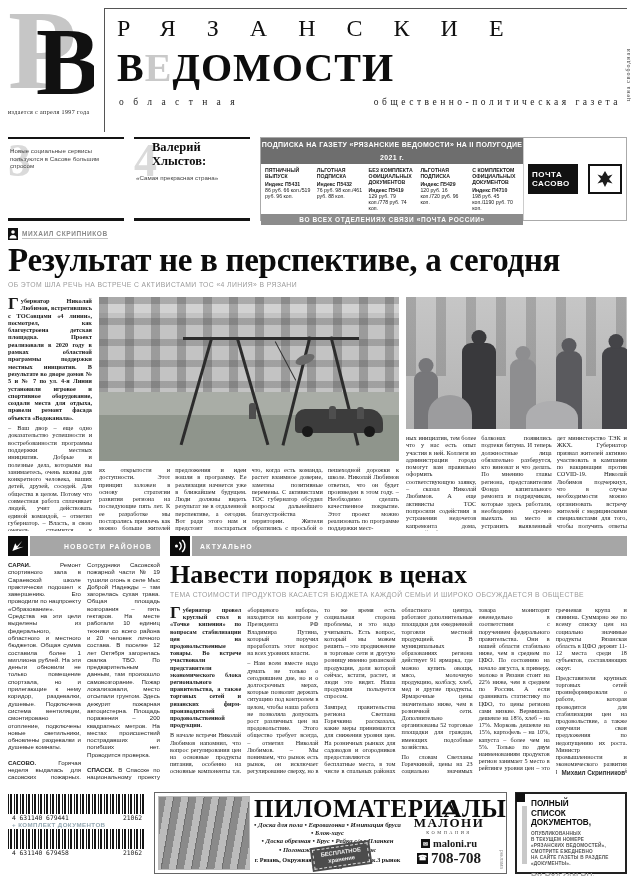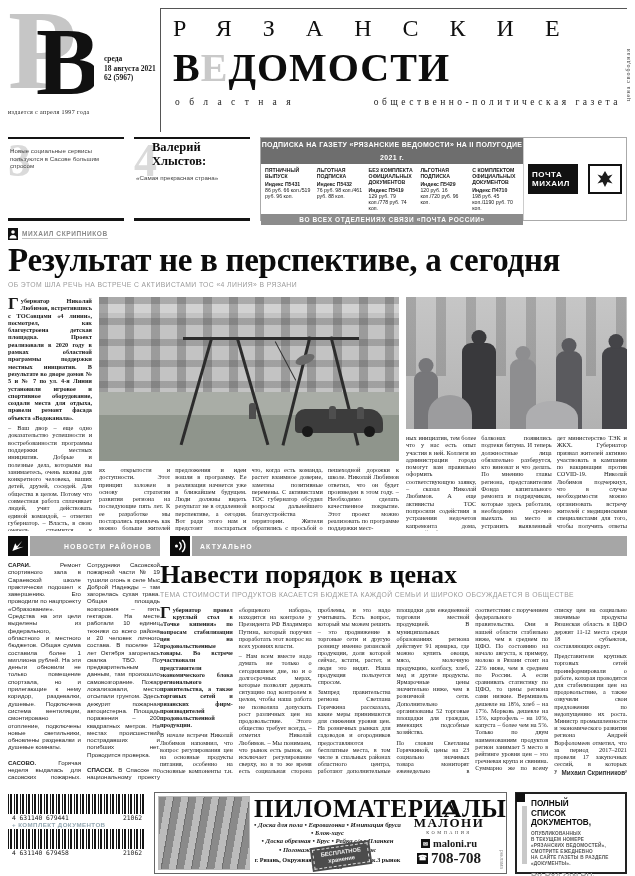--- a/index.html
+++ b/index.html
@@ -98,21 +98,21 @@
   .secrow{display:flex;gap:10px;margin-top:5px}
   .sec-left{width:152px;display:flex}
   .sec-right{flex:1;display:flex}
   .icon-box{width:20px;height:20px;background:#0d0d0d;display:flex;align-items:center;justify-content:center;flex:none}
   .gbar{flex:1;background:#a6a6a6;display:flex;align-items:center;color:#fff;
         font:bold 6.8px "Liberation Sans",sans-serif;letter-spacing:1.2px;margin-left:2px}
   .gbar.end{justify-content:flex-end;padding-right:8px}
   .gbar.start{padding-left:8px}
 
   
-  .bottom{display:flex;margin-top:5px;height:222px}
+  .bottom{display:flex;gap:10px;margin-top:5px;height:222px}
   .dnews{width:152px;height:100%;column-count:2;column-gap:6px;column-fill:auto;overflow:hidden;
          font:6.1px/7.3px "Liberation Sans",sans-serif;text-align:justify;color:#222}
   .ditem{margin-bottom:8px}
   .dplace{font-weight:bold}
   .actual{flex:1;min-width:0}
   h2{font-size:26px;line-height:27px;margin:0 0 3px 0;color:#0c0c0c}
   .pbody{margin-top:8px;height:170px;column-count:6;column-gap:6px;column-fill:auto;overflow:hidden;
          font-size:6.2px;line-height:7.2px;text-align:justify;position:relative}
   .pbody p{margin:0 0 3px 0}
   .pbyline{position:absolute;right:2px;bottom:0;background:#fff;padding:1px 0 0 5px;
@@ -158,25 +158,20 @@
 <div class="page">
 
   <div class="masthead">
     <div class="logo-wrap">
       <div class="logo-box">
         <span class="logo-p">Р</span>
         <span class="logo-v">В</span>
       </div>
       <div class="founded">издается с апреля 1997 года</div>
     </div>
-    <div class="date-col">
-      <div>среда</div>
-      <div>18 августа 2021</div>
-      <div>62 (5967)</div>
-    </div>
     <div class="title-col">
       <div class="t1">РЯЗАНСКИЕ</div>
       <div class="t2"><span>В</span><span class="e-gray">Е</span><span>ДОМОСТИ</span></div>
       <div class="t3">
         <span>о б л а с т н а я</span>
         <span>общественно-политическая газета</span>
       </div>
     </div>
     <div class="price-note">цена свободная</div>
   </div>
@@ -220,21 +215,21 @@
             <div class="on">С КОМПЛЕКТОМ ОФИЦИАЛЬНЫХ ДОКУМЕНТОВ</div>
             <div class="oi">Индекс П4710</div>
             <div class="op">198 руб. 45 коп./1190 руб. 70 коп.</div>
           </div>
         </div>
         <div class="sub-foot">ВО ВСЕХ ОТДЕЛЕНИЯХ СВЯЗИ «ПОЧТА РОССИИ»</div>
       </div>
       <div class="sub-logos">
         <div class="post-box">
           <span>ПОЧТА</span>
-          <span>МИХАИЛ</span>
+          <span>САСОВО</span>
         </div>
         <div class="stamp">
           <svg width="20" height="20" viewBox="0 0 20 20">
             <path d="M10 2 L13 7 L17.5 5.5 L14 10 L17.5 14.5 L12.5 13 L10 18 L7.5 13 L2.5 14.5 L6 10 L2.5 5.5 L7 7 Z" fill="#1c1c1c"></path>
           </svg>
         </div>
       </div>
     </div>
   </div>
 

